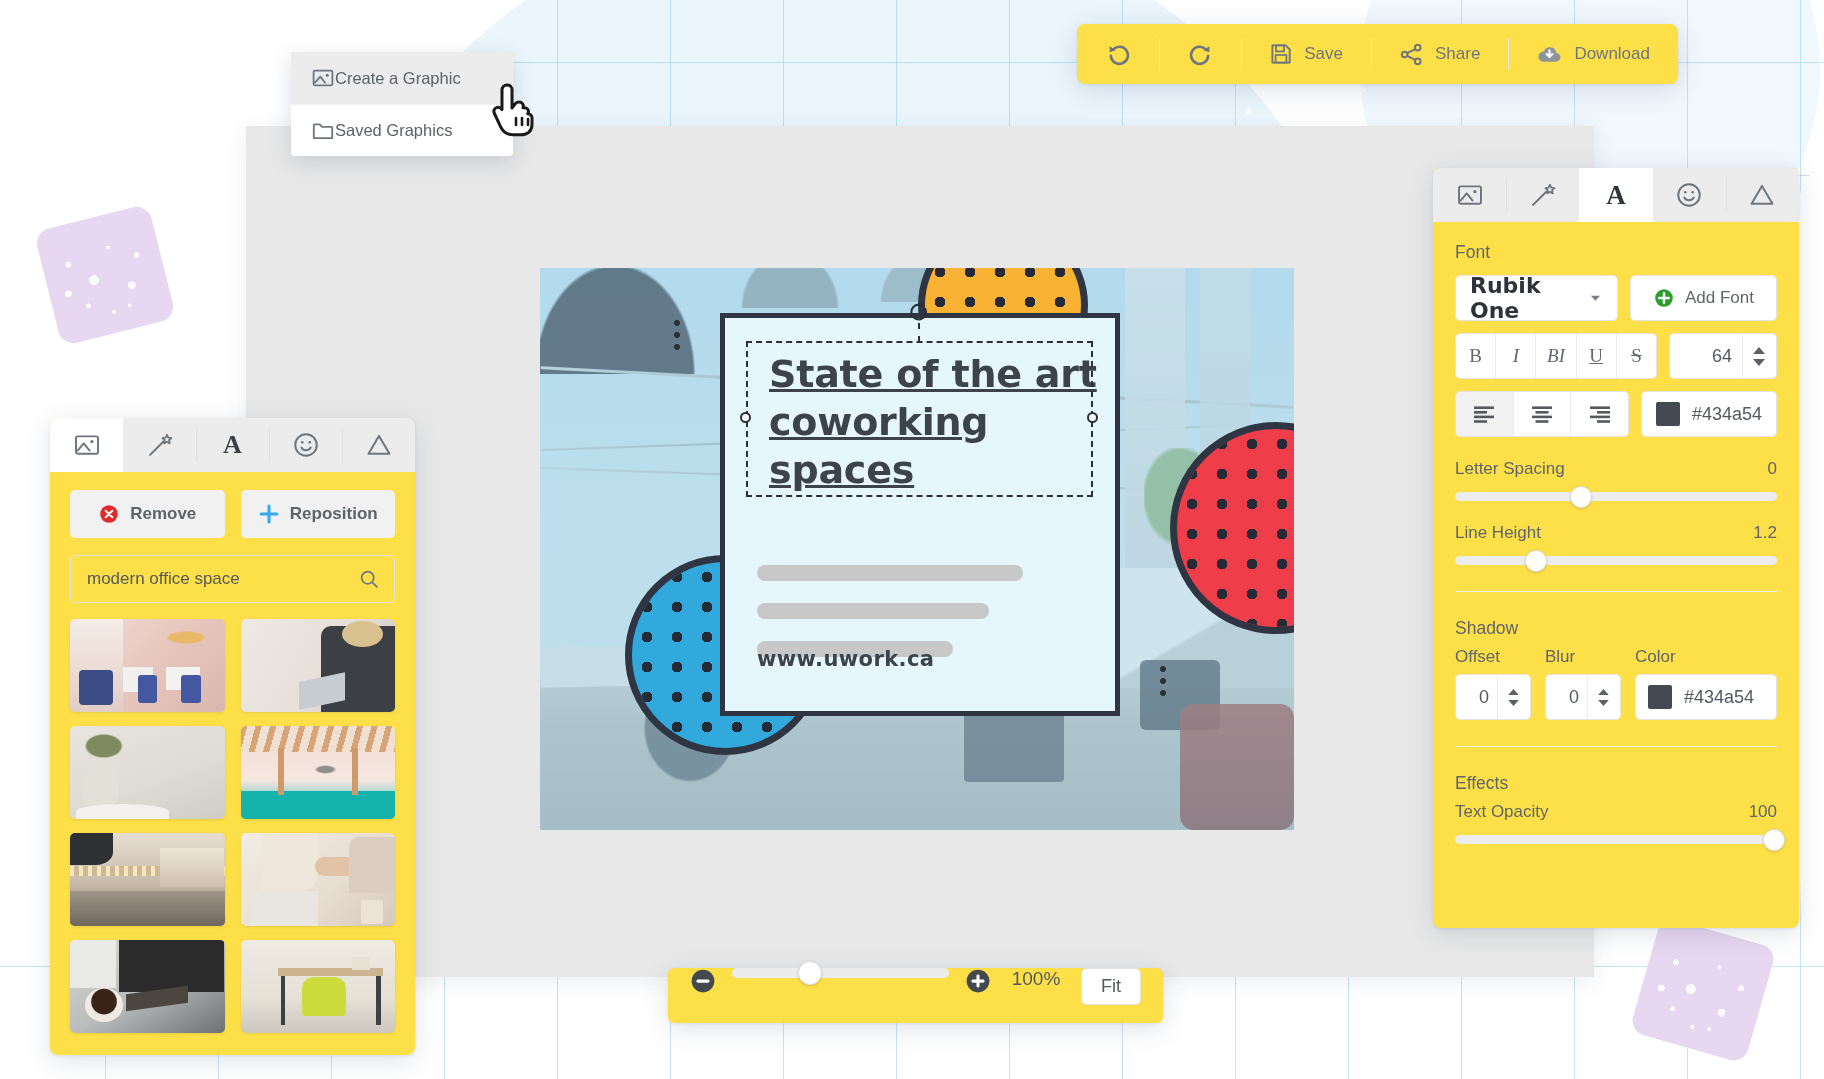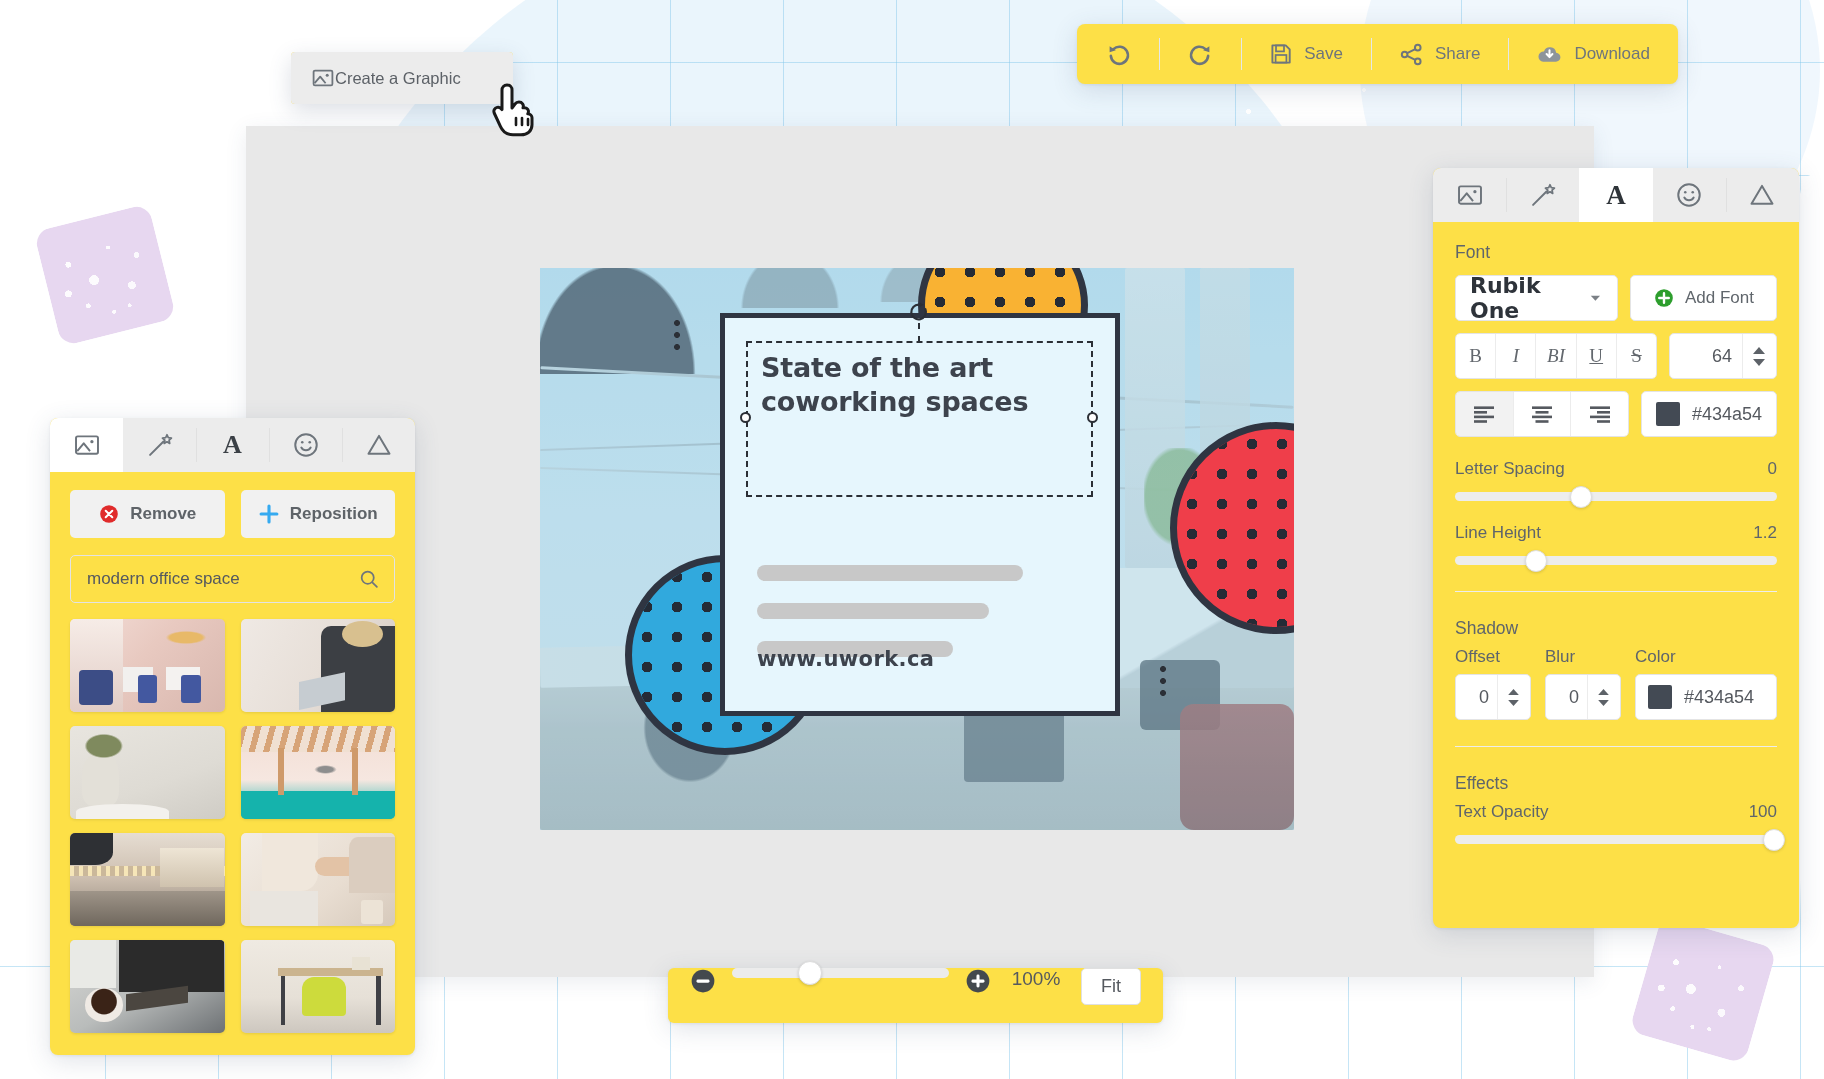--- a/index.html
+++ b/index.html
@@ -138,24 +138,24 @@
   }
   #dc-yellow { left: 378px; top: -48px; width: 170px; height: 170px; background: #f9b233; }
   #dc-blue   { left: 85px; top: 287px; width: 200px; height: 200px; background: #31a9dd; }
   #dc-red    { left: 630px; top: 154px; width: 212px; height: 212px; background: #ef3e4a; }
 
   #text-card {
     position: absolute; left: 180px; top: 45px; width: 400px; height: 403px;
     background: #e6f6fd; border: 5px solid #2f3542;
   }
   #card-heading {
-    position: absolute; left: 36px; top: 33px; width: 332px;
+    position: absolute; left: 44px; top: 33px; width: 332px;
     font-family: "DejaVu Sans", sans-serif;
-    font-weight: 700; font-size: 27px; line-height: 1.26;
-    color: #3d434d; letter-spacing: -.2px;
+    font-weight: 700; font-size: 38px; line-height: 1.26;
+    color: #3d434d; letter-spacing: -.2px; text-decoration: underline;
   }
   #card-url {
     position: absolute; left: 32px; bottom: 40px;
     font-family: "DejaVu Sans", sans-serif;
     font-weight: 700; font-size: 21px; color: #3d434d; letter-spacing: .4px;
   }
   .skeleton-bar { position: absolute; left: 32px; height: 16px; border-radius: 8px; background: #c8c8c8; }
 
   
   #sel-frame {
@@ -388,20 +388,26 @@
 </div>
 
 <div class="panel" id="menu">
   <div class="menu-item hovered">
     <svg width="24" height="24" viewBox="0 0 24 24">
       <rect x="2.6" y="4.6" width="18.8" height="14.8" rx="1.4" fill="none" stroke="#6e757c" stroke-width="1.8"></rect>
       <circle cx="16.2" cy="9.2" r="1.5" fill="#6e757c"></circle>
       <path d="M3.6 17.2 L9.2 10.6 L14.6 17.2" fill="none" stroke="#6e757c" stroke-width="1.8" stroke-linejoin="round"></path>
     </svg>
     <span>Create a Graphic</span>
+  </div>
+  <div class="menu-item">
+    <svg width="24" height="24" viewBox="0 0 24 24">
+      <path d="M2.8 19.2V6.4a1 1 0 0 1 1-1h5l2.2 2.4h9.2a1 1 0 0 1 1 1v10.4z" fill="none" stroke="#6e757c" stroke-width="1.8" stroke-linejoin="round"></path>
+    </svg>
+    <span>Saved Graphics</span>
   </div>
 </div>
 
 <svg id="cursor" viewBox="0 0 44 60">
   <path d="M15 3 c3.2 0 5 2.2 5 5 v18 l3-4 c2-2.6 6-2.4 7.6-.2 1 1.4 1 2.6 .4 4
            2.6-.6 5 .8 5.4 3 .2 1.2 0 2-.6 3 2.4 0 4.2 1.8 4.2 4 v7
            c0 6-4.4 10-11 10 h-8 c-6.4 0-10.4-3.4-12.6-8.4 L2.2 31
            c-1-2.6 .4-5 3-5.6 2-.4 3.6 .4 4.8 2.2 V8 c0-2.8 2-5 5-5z" fill="#ffffff" stroke="#1a1a1a" stroke-width="3" stroke-linejoin="round"></path>
   <path d="M24 36 v7 M30 36 v7 M36 37 v6" stroke="#1a1a1a" stroke-width="2.6" stroke-linecap="round"></path>
 </svg>

